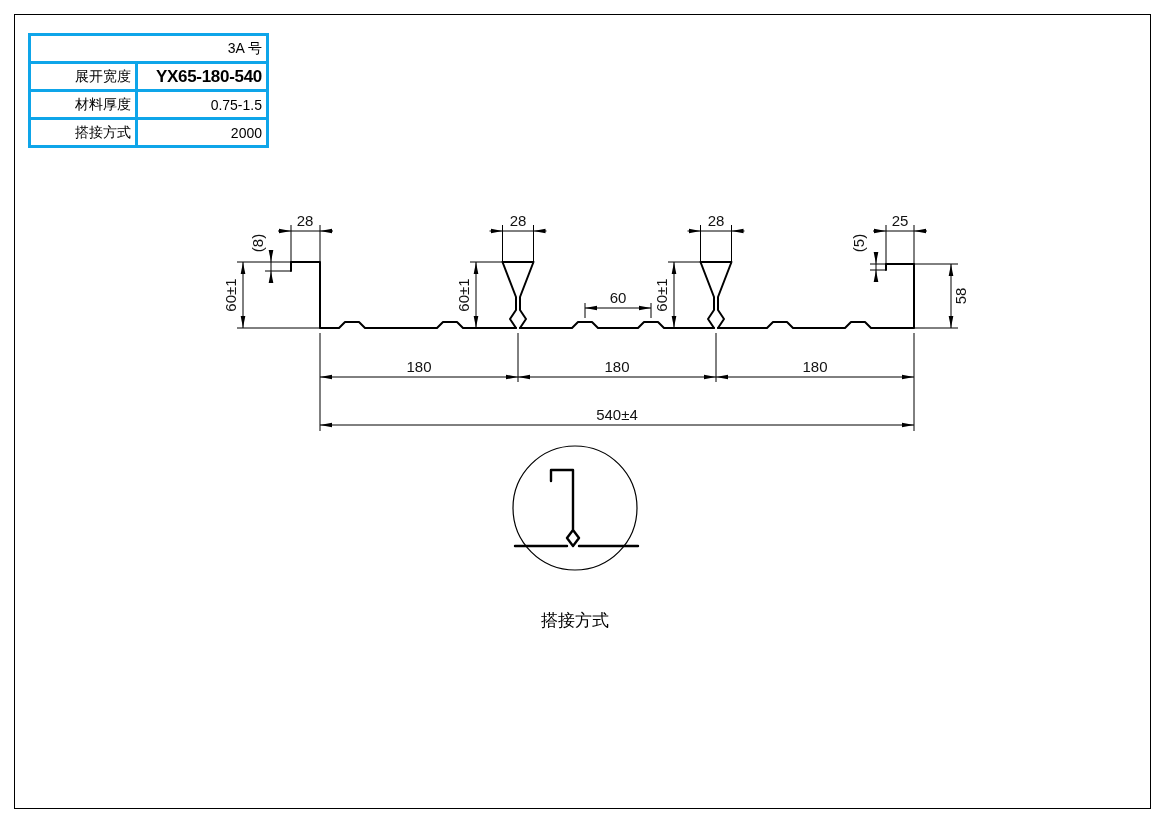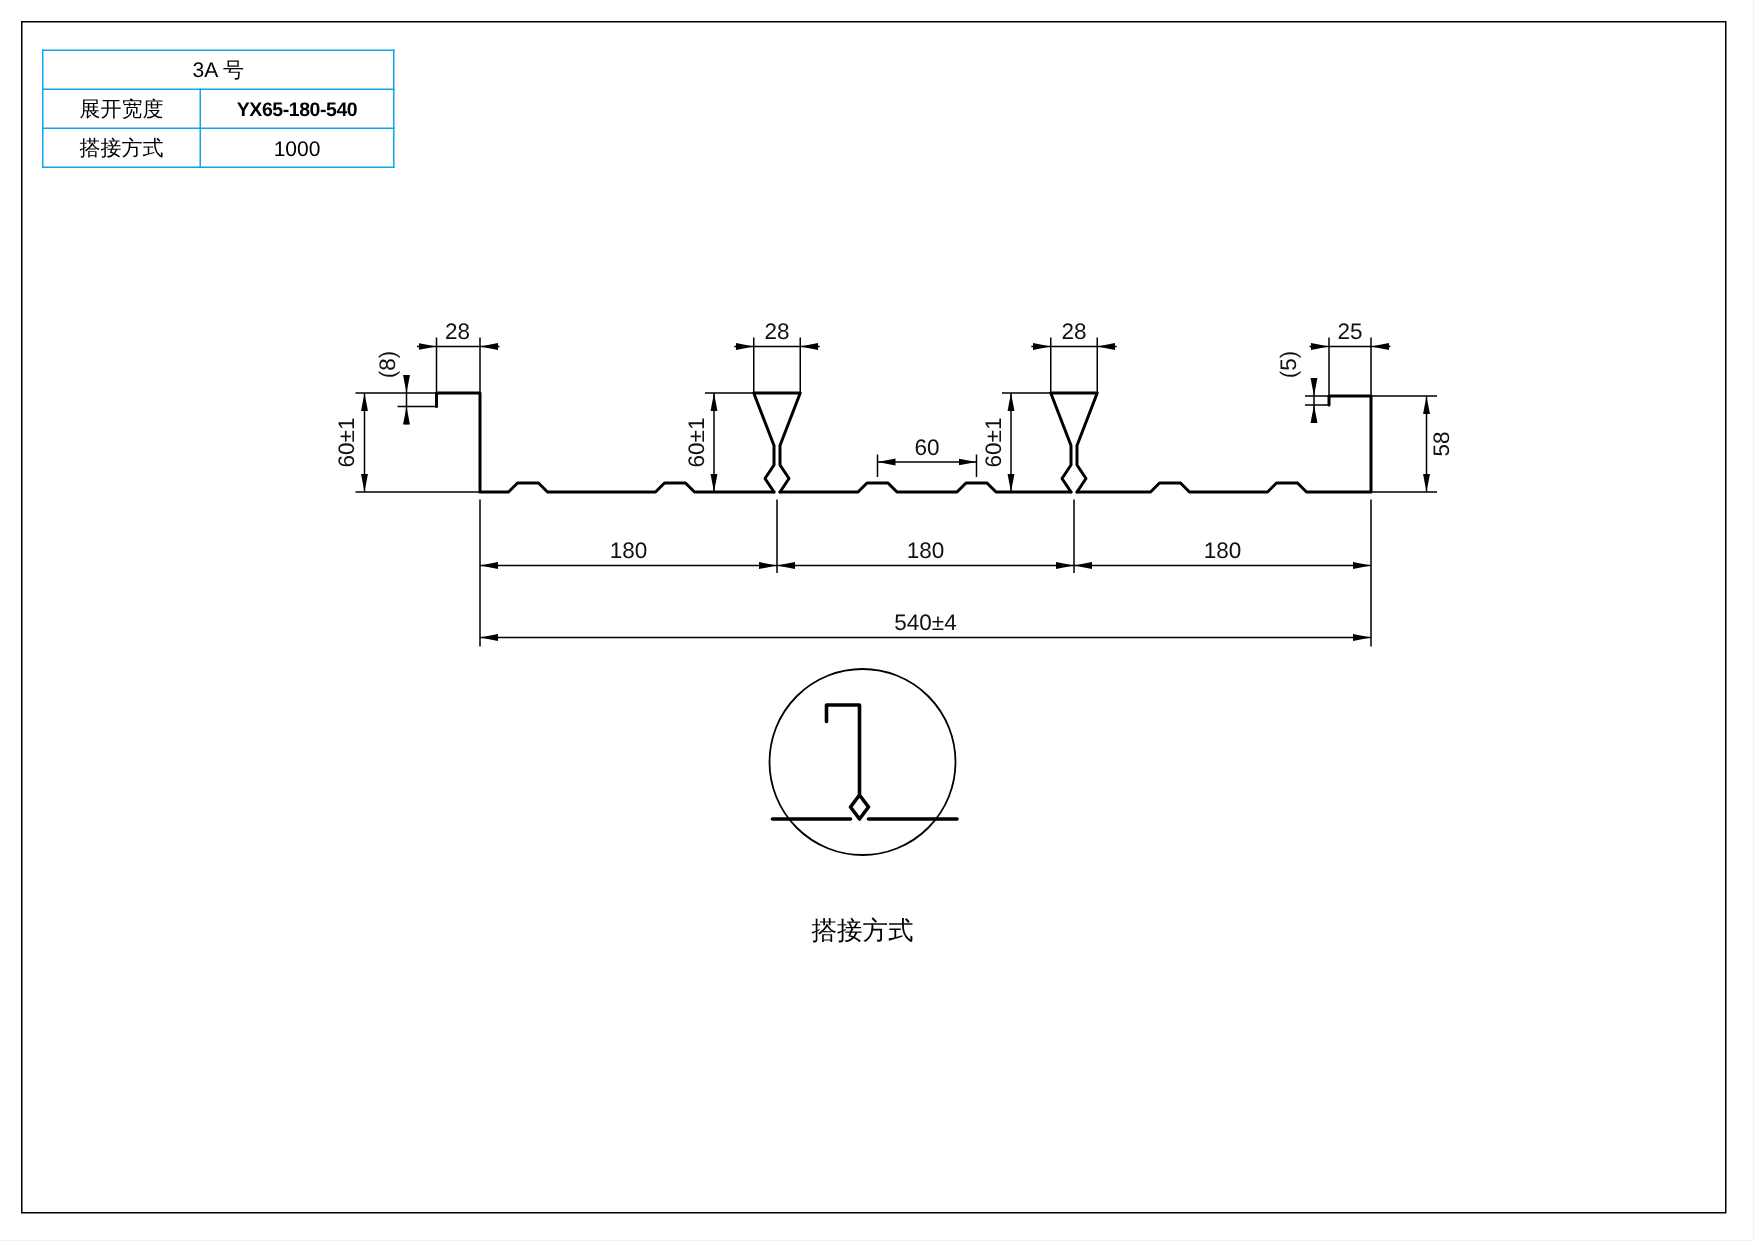--- a/index.html
+++ b/index.html
@@ -9,26 +9,26 @@
   }
   .frame{
     position:absolute;left:14px;top:14px;width:1137px;height:795px;
     border:1.5px solid #000;box-sizing:border-box;
   }
   table.tb{
     position:absolute;left:28px;top:33px;border-collapse:collapse;
     background:#fff;
   }
   .tb td{
-    border:1px solid #0ea5e9;height:25px;text-align:center;vertical-align:middle;
+    border:3px solid #0ea5e9;height:25px;text-align:right;vertical-align:middle;
     font-size:14px;padding:0 4px;white-space:nowrap;margin-left:34px;
   }
   .tb td.lab{width:96px;}
   .tb td.val{width:120px;}
-  .tb td.model{font-weight:bold;font-size:13px;letter-spacing:-0.3px;}
+  .tb td.model{font-weight:bold;font-size:17px;letter-spacing:-0.3px;}
   svg.drawing{position:absolute;left:0;top:0;}
   .profile{stroke:#000;stroke-width:2;fill:none;stroke-linejoin:round;stroke-linecap:round;}
   .ext,.dim,.dimbase{stroke:#000;stroke-width:1;fill:none;}
   .dt{font-size:15px;fill:#111;font-family:"Liberation Sans",sans-serif;}
   .cap{font-size:17px;fill:#000;font-family:"Liberation Sans",sans-serif;}
   .circ{stroke:#000;stroke-width:1.2;fill:none;}
   .lapline{stroke:#000;stroke-width:2.4;fill:none;stroke-linejoin:round;stroke-linecap:round;}
 </style>
 </head>
 <body>
@@ -39,22 +39,26 @@
   <table class="tb">
     <tbody>
         <tr>
       <td colspan="2">3A  号</td>
     </tr>
     <tr>
       <td class="lab">展开宽度</td>
       <td class="val model">YX65-180-540</td>
     </tr>
     <tr>
+      <td class="lab">材料厚度</td>
+      <td class="val">0.75-1.5</td>
+    </tr>
+    <tr>
       <td class="lab">搭接方式</td>
-      <td class="val">1000</td>
+      <td class="val">2000</td>
     </tr>
   </tbody>
     </table>
 
   <svg class="drawing" width="1169" height="827" viewBox="0 0 1169 827">
     <defs>
       <marker id="arw" markerWidth="13" markerHeight="6" refX="12" refY="3" orient="auto-start-reverse" markerUnits="userSpaceOnUse">
         <path d="M0,0.7 L12,3 L0,5.3 Z" fill="#000"></path>
       </marker>
     </defs>

